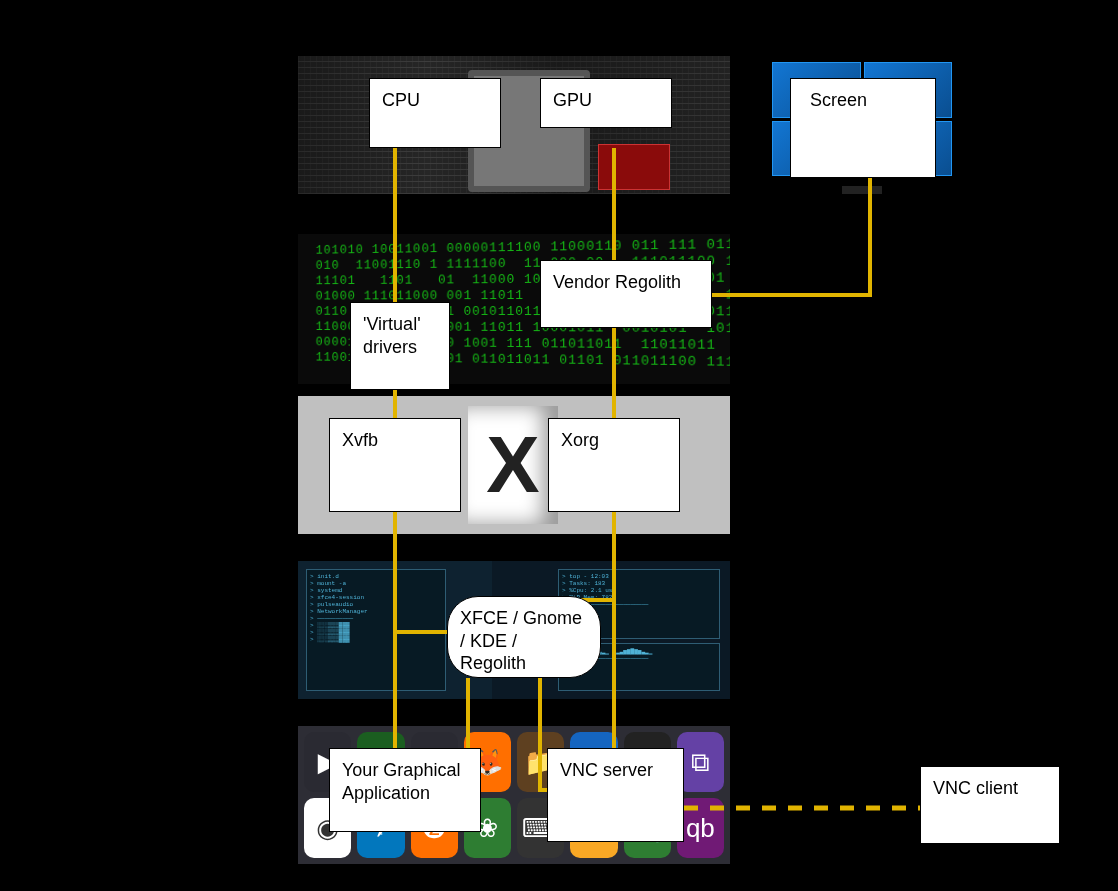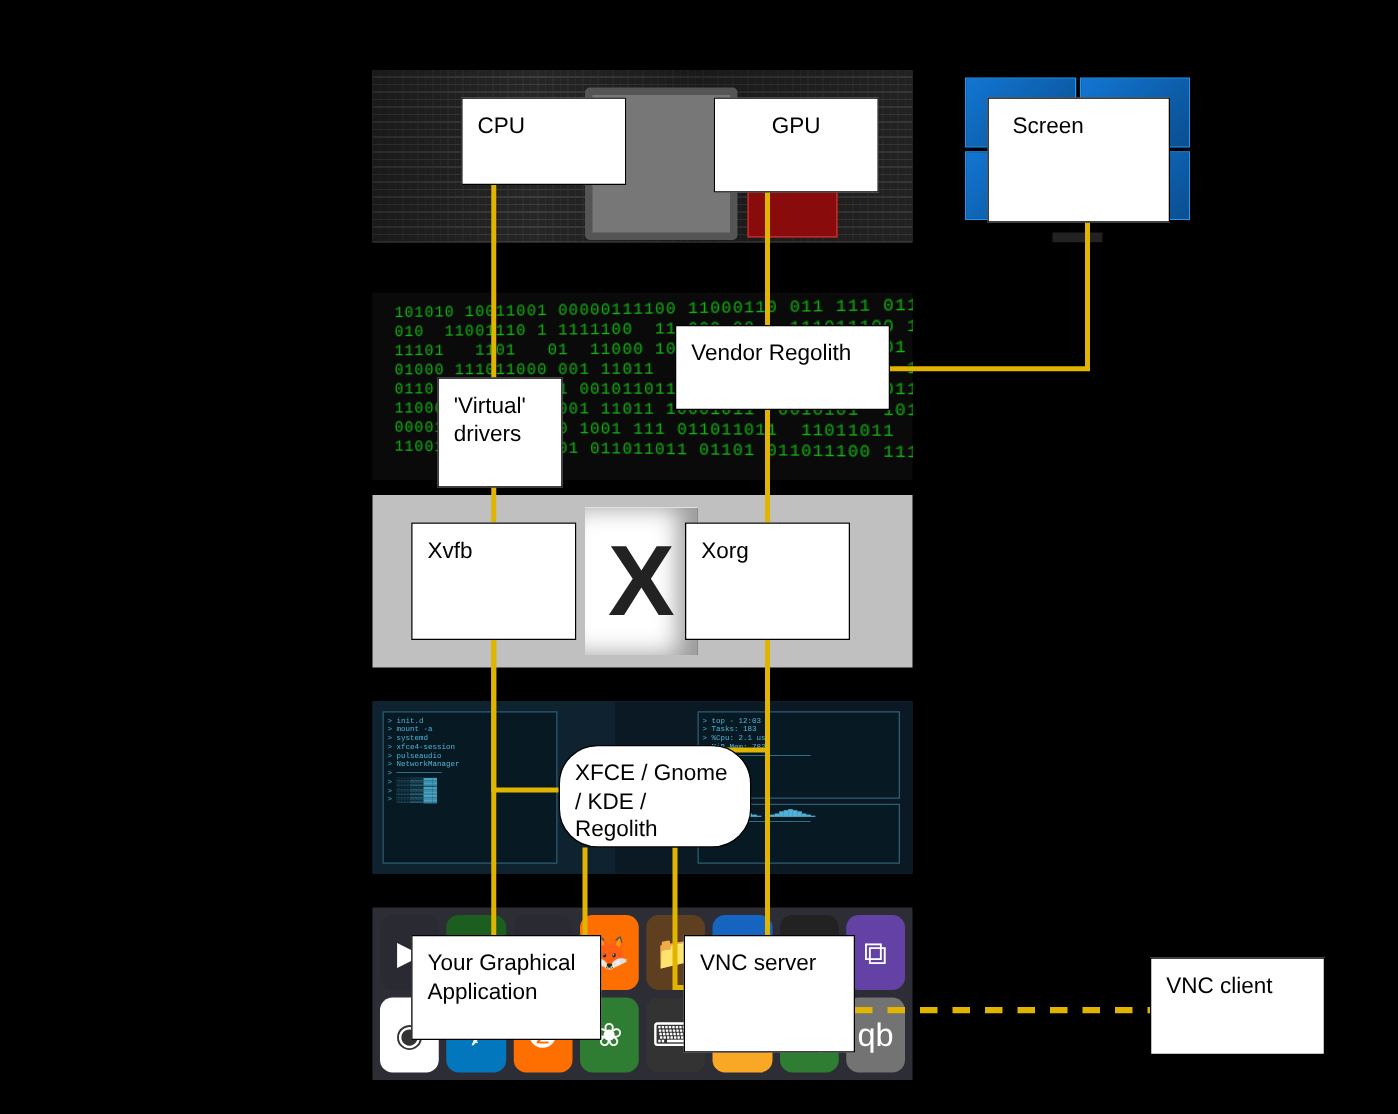--- a/index.html
+++ b/index.html
@@ -204,21 +204,21 @@
       <div class="app-icon" style="background:#1565c0">⬇</div>
       <div class="app-icon" style="background:#222">⌘</div>
       <div class="app-icon" style="background:#6441a5">⧉</div>
       <div class="app-icon" style="background:#fff;color:#333">◉</div>
       <div class="app-icon" style="background:#0277bd">✈</div>
       <div class="app-icon" style="background:#ff6f00">➋</div>
       <div class="app-icon" style="background:#2e7d32">❀</div>
       <div class="app-icon" style="background:#333">⌨</div>
       <div class="app-icon" style="background:#f9a825">◆</div>
       <div class="app-icon" style="background:#2e7d32">🔧</div>
-      <div class="app-icon" style="background:#737373">qb</div>
+      <div class="app-icon" style="background:#701a75">qb</div>
     </div>
   </div>
 
   <div class="monitor">
     <div class="panes">
       <div class="pane"></div>
         <div class="pane"></div>
       <div class="pane"></div>
         <div class="pane"></div>
     </div>
@@ -248,21 +248,21 @@
     <polyline class="solid" points="468,678 468,790 455,790"></polyline>
 
     <polyline class="solid" points="540,678 540,790 547,790"></polyline>
 
     <line class="dashed" x1="684" y1="808" x2="920" y2="808"></line>
   </svg>
 
   <div class="box" style="left:329px; top:78px; width:132px; height:70px;margin-left:40px;">
     <span>CPU</span>
   </div>
-  <div class="box" style="left:571px; top:78px; width:132px; height:76px;justify-content:center;">
+  <div class="box" style="left:540px; top:78px; width:132px; height:50px;">
     <span>GPU</span>
   </div>
   <div class="box" style="left:790px; top:78px; width:146px; height:100px;padding-left:19px;">
     <span>Screen</span>
   </div>
 
   <div class="box" style="left:350px; top:302px; width:100px; height:88px; white-space:pre-line;">
     <span>'Virtual'
 drivers</span>
   </div>

